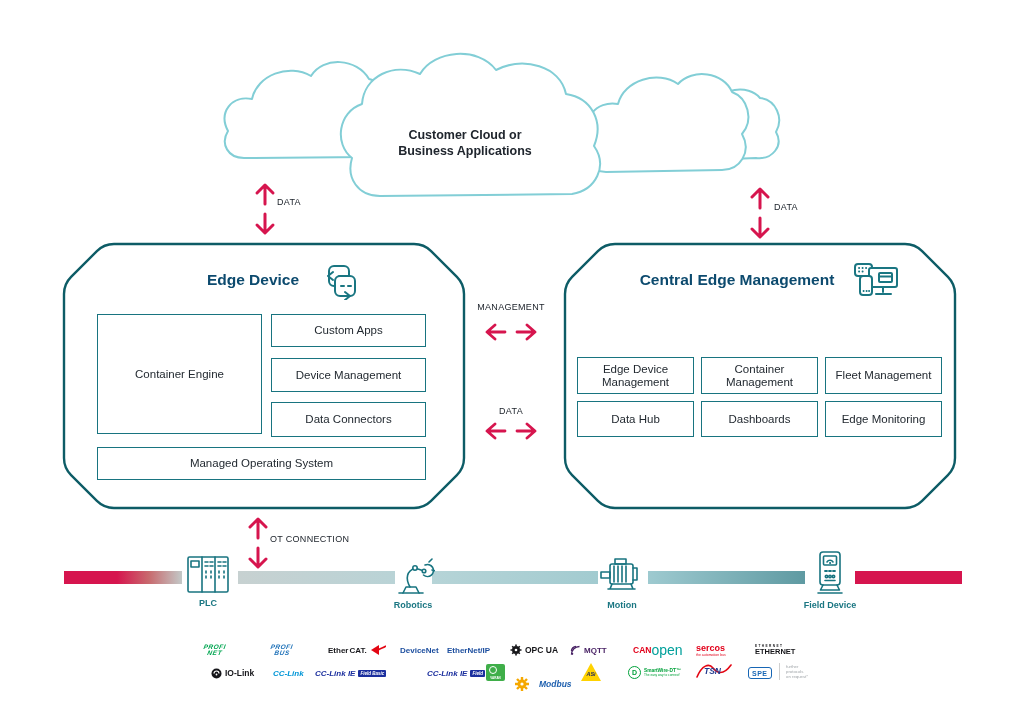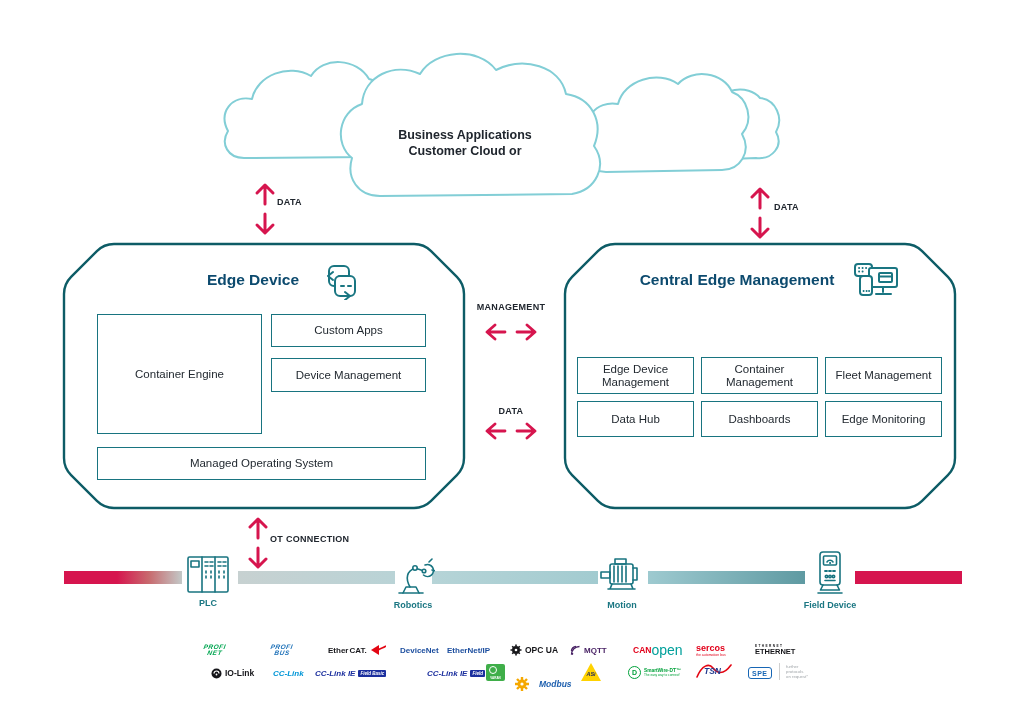--- a/index.html
+++ b/index.html
@@ -1,21 +1,21 @@
 <!DOCTYPE html>
 <html><head>
 <meta charset="utf-8">
 <style>
   html,body{margin:0;padding:0;background:#fff;}
   .canvas{position:relative;width:1024px;height:724px;background:#fff;
           font-family:"Liberation Sans",sans-serif;overflow:hidden;}
   .abs{position:absolute;}
   .ctr{text-align:center;}
   .cloud-text{font-size:12.5px;font-weight:700;color:#20262e;line-height:16px;}
-  .arrow-label{font-size:9px;font-weight:700;color:#20262e;letter-spacing:.3px;white-space:nowrap;}
+  .arrow-label{font-size:9px;font-weight:400;color:#20262e;letter-spacing:.3px;white-space:nowrap;}
   .box-title{font-size:15.5px;font-weight:700;color:#0c4a6e;white-space:nowrap;}
   .ibox{border:1.5px solid #187480;background:#fff;display:flex;align-items:center;justify-content:center;
         text-align:center;font-size:11.5px;color:#232a31;line-height:13px;padding:2px;box-sizing:border-box;}
   .dev-label{font-size:9px;font-weight:700;color:#1a7682;white-space:nowrap;}
   .seg{position:absolute;top:0;height:13px;}
   .logo{position:absolute;display:flex;align-items:center;gap:3px;height:20px;white-space:nowrap;}
   .profi{font-style:italic;font-weight:900;font-size:6.5px;line-height:6px;transform:skewX(-10deg);
          display:flex;flex-direction:column;letter-spacing:.5px;}
   .profi .l2{padding-left:5px;}
   .lg-blk{font-weight:700;font-size:8px;color:#16161a;}
@@ -47,22 +47,22 @@
       <path d="M606,172 C588,172 580,154 590,140 C580,120 596,100 618,104 C624,80 658,70 678,84 C692,68 724,72 732,92 C748,98 754,120 742,134 C752,152 740,170 722,170 L606,172 Z"></path>
       <path d="M380,196 C358,196 346,178 352,158 C334,144 338,112 362,104 C364,76 394,62 420,74 C434,50 478,46 496,70 C524,56 560,66 566,94 C592,98 604,122 594,146 C608,166 596,190 572,194 L380,196 Z"></path>
     </g>
     <g fill="#fff" stroke="#0d5c66" stroke-width="2.4">
       <path d="M114,244 L414,244 Q424,244 431.1,251.1 L456.9,276.9 Q464,284 464,294 L464,458 Q464,468 456.9,475.1 L431.1,500.9 Q424,508 414,508 L114,508 Q104,508 96.9,500.9 L71.1,475.1 Q64,468 64,458 L64,294 Q64,284 71.1,276.9 L96.9,251.1 Q104,244 114,244 Z"></path>
       <path d="M615,244 L905,244 Q915,244 922.1,251.1 L947.9,276.9 Q955,284 955,294 L955,458 Q955,468 947.9,475.1 L922.1,500.9 Q915,508 905,508 L615,508 Q605,508 597.9,500.9 L572.1,475.1 Q565,468 565,458 L565,294 Q565,284 572.1,276.9 L597.9,251.1 Q605,244 615,244 Z"></path>
     </g>
   </svg>
 
   <div class="abs ctr cloud-text" style="left:355px;top:127px;width:220px">
+    <div>Customer Cloud or</div>
     <div>Business Applications</div>
-    <div>Customer Cloud or</div>
   </div>
 
   <svg class="abs" style="left:252px;top:180px" width="26" height="58" viewBox="0 0 26 58">
     <path d="M13,24 V6 M5,13 L13,5 L21,13 M13,34 V52 M5,45 L13,53 L21,45" fill="none" stroke="#d6154e" stroke-width="3" stroke-linecap="round" stroke-linejoin="round"></path>
   </svg>
   <div class="abs arrow-label" style="left:277px;top:197px">DATA</div>
 
   <svg class="abs" style="left:747px;top:184px" width="26" height="58" viewBox="0 0 26 58">
     <path d="M13,24 V6 M5,13 L13,5 L21,13 M13,34 V52 M5,45 L13,53 L21,45" fill="none" stroke="#d6154e" stroke-width="3" stroke-linecap="round" stroke-linejoin="round"></path>
   </svg>
@@ -92,20 +92,23 @@
   </svg>
 
   <div class="abs ibox" style="left:97px;top:314px;width:165px;height:120px">
       <span>Container Engine</span>
     </div>
   <div class="abs ibox" style="left:271px;top:314px;width:155px;height:33px">
       <span>Custom Apps</span>
     </div>
   <div class="abs ibox" style="left:271px;top:358px;width:155px;height:34px">
       <span>Device Management</span>
+    </div>
+  <div class="abs ibox" style="left:271px;top:402px;width:155px;height:35px">
+      <span>Data Connectors</span>
     </div>
   <div class="abs ibox" style="left:97px;top:447px;width:329px;height:33px">
       <span>Managed Operating System</span>
     </div>
 
   <div class="abs ibox" style="left:577px;top:357px;width:117px;height:37px">
       <span>Edge Device Management</span>
     </div>
   <div class="abs ibox" style="left:701px;top:357px;width:117px;height:37px">
       <span>Container Management</span>

